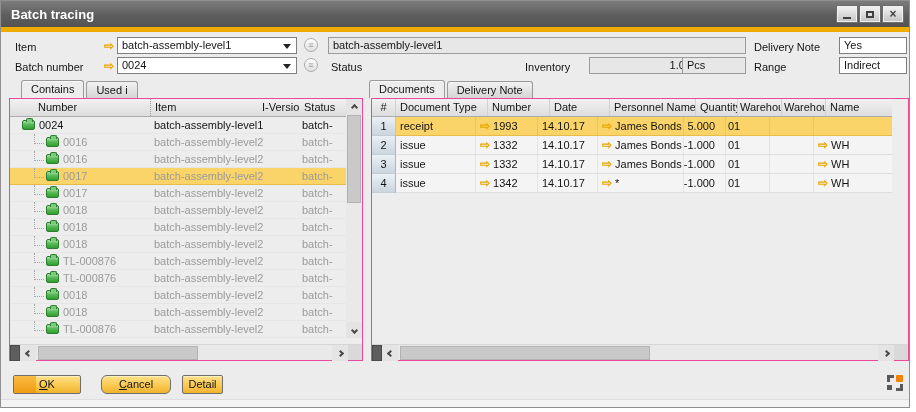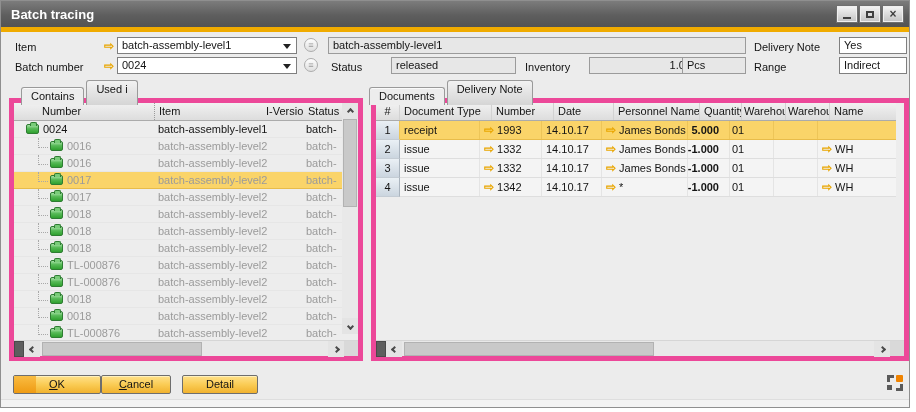--- a/index.html
+++ b/index.html
@@ -24,24 +24,24 @@
   .fld.white { background:#fff; border-color:#7F7F7F; }
   .fld.num { text-align:right; }
   .combo { position:absolute; height:17px; line-height:15px; background:#fff; border:1px solid #7F7F7F; padding:0 18px 0 4px; white-space:nowrap; overflow:hidden; cursor:pointer; }
   .combo::after { content:''; position:absolute; right:5px; top:6px; border:4px solid transparent; border-top:5px solid #222; }
   .la { color:#E9A602; font-weight:bold; font-size:12px; margin-right:3px; line-height:10px; }
   .cfl { position:absolute; width:14px; height:14px; border-radius:50%; border:1px solid #ACACAC;
     background:linear-gradient(#FDFDFD,#DFDFDF); color:#999; font-size:9px; line-height:12px; text-align:center; cursor:pointer; }
 
   
   .tabrow { position:absolute; display:flex; align-items:flex-end; z-index:3; }
-  .tab { height:25px; line-height:16px; padding:0 9px; border:1px solid #9A9A9A; border-bottom:none;
+  .tab { height:17px; line-height:16px; padding:0 9px; border:1px solid #9A9A9A; border-bottom:none;
     border-radius:3px 3px 0 0; background:linear-gradient(#F2F2F2,#D5D5D5); margin-right:2px; cursor:pointer; white-space:nowrap; }
   .tab.active { background:#EDEDED; height:18px; box-shadow:inset 0 1px 0 #FAFAFA; }
-  .panel { position:absolute; border:5px solid #ec4899; background:#EDEDED; }
+  .panel { position:absolute; border:1px solid #ec4899; background:#EDEDED; }
 
   .thead { display:flex; height:18px; background:linear-gradient(#F1F1F1,#DDDDDD); border-bottom:1px solid #ABABAB; }
   .th { line-height:17px; white-space:nowrap; overflow:hidden; padding:0 4px; }
 
   
   .ltable { position:absolute; left:0; top:0; width:336px; }
   .lh-num{width:140px; padding-left:28px;} .lh-item{width:108px; border-left:1px dotted #9A9A9A;} .lh-iver{width:42px; text-align:right;} .lh-desc{flex:1;}
   .lrow { display:flex; height:17px; line-height:16px; background:#EDEDED; border-bottom:1px solid #E6E6E6; cursor:default; }
   .lrow.sel { background:#FAD469; border-bottom-color:#E8BC4A; }
   .lrow .cell { white-space:nowrap; overflow:hidden; }
@@ -60,21 +60,21 @@
   
   .rtable { position:absolute; left:0; top:0; width:520px; }
   .rth { border-right:1px solid #D2D2D2; }
   .rh-hash{width:24px; text-align:center;} .rh-type{width:92px;} .rh-num{width:62px;} .rh-date{width:60px;}
   .rh-pers{width:86px;} .rh-qty{width:42px; text-align:right; padding-right:2px;} .rh-wh{width:44px; padding-left:2px;} .rh-name{flex:1; border-right:none;}
   .rrow { display:flex; height:19px; line-height:18px; background:#F4F4F4; border-bottom:1px solid #DEDEDE; cursor:default; }
   .rrow .c { white-space:nowrap; overflow:hidden; border-right:1px solid #E4E4E4; padding:0 4px; display:flex; align-items:center; }
   .c.hash { width:24px; justify-content:center; padding:0; background:linear-gradient(#EAF0F5,#CBD5DF);
     border-right:1px solid #AAB4BE; border-bottom:1px solid #C4CCD4; margin-bottom:-1px; }
   .c.type{width:80px;} .c.numc{width:62px;} .c.date{width:60px;} .c.pers{width:86px;}
-  .c.qty{width:42px; justify-content:flex-end; padding-right:10px;font-weight:bold;} .c.wh{width:44px; padding-left:2px;} .c.name{flex:1; border-right:none;}
+  .c.qty{width:42px; justify-content:flex-end; padding-right:10px;} .c.wh{width:44px; padding-left:2px;} .c.name{flex:1; border-right:none;}
   .rrow.sel { background:#FAD469; border-bottom-color:#E8BC4A; }
   .rrow.sel .c { border-right-color:#EDC558; }
 
   
   .chev { display:inline-block; width:5px; height:5px; border:solid #4A4A4A; border-width:0 2px 2px 0; }
   .chev.left{transform:rotate(135deg);} .chev.right{transform:rotate(-45deg);}
   .chev.up{transform:rotate(-135deg);} .chev.down{transform:rotate(45deg);}
   .sbtn { width:16px; height:16px; background:#E4E4E4; display:flex; align-items:center; justify-content:center; flex:none; cursor:pointer; }
   .hscroll { position:absolute; left:0; right:0; bottom:0; height:16px; display:flex; background:#E9E9E9; border-top:1px solid #D6D6D6; }
   .grip { width:10px; height:16px; background:#5E5E5E; border:1px solid #4A4A4A; flex:none; cursor:ew-resize; }
@@ -127,21 +127,20 @@
   <div class="cfl" style="left:303px;top:37px;">≡</div>
   <div class="fld" style="left:327px;top:36px;width:418px;">batch-assembly-level1</div>
   <span class="lbl" style="left:753px;top:39px;">Delivery Note</span>
   <div class="fld white" style="left:838px;top:36px;width:68px;">Yes</div>
 
   <span class="lbl" style="left:14px;top:59px;">Batch number</span>
   <span class="la" style="position:absolute;left:103px;top:60px;">⇨</span>
   <div class="combo" style="left:116px;top:56px;width:180px;">0024</div>
   <div class="cfl" style="left:303px;top:57px;">≡</div>
   <span class="lbl" style="left:330px;top:59px;">Status</span>
-  <div class="fld" style="left:390px;top:56px;width:125px;">released</div>
   <span class="lbl" style="left:524px;top:59px;">Inventory</span>
   <div class="fld num" style="left:588px;top:56px;width:107px;">1.00</div>
   <div class="fld" style="left:681px;top:56px;width:64px;">Pcs</div>
   <span class="lbl" style="left:753px;top:59px;">Range</span>
   <div class="fld white" style="left:838px;top:56px;width:68px;">Indirect</div>
 
   <div class="tabrow" style="left:20px;top:79px;">
     <div class="tab active">Contains</div>
     <div class="tab">Used i</div>
   </div>
@@ -391,27 +390,27 @@
       <div class="track">
           <div class="thumb" style="left:2px;width:250px;"></div>
         </div>
       <div class="sbtn">
           <span class="chev right"></span>
         </div>
       <div class="corner"></div>
     </div>
   </div>
 
-  <div class="btn btn-ok" style="left:12px;width:88px;">
+  <div class="btn btn-ok" style="left:12px;width:68px;">
     <span class="cap"><span class="u">O</span><span>K</span></span>
   </div>
-  <div class="btn" style="left:100px;width:70px;">
+  <div class="btn" style="left:100px;width:70px;border-radius:6px;">
     <span class="cap"><span class="u">C</span><span>ancel</span></span>
   </div>
-  <div class="btn" style="left:181px;width:76px;">
+  <div class="btn" style="left:181px;width:41px;">
     <span class="cap">Detail</span>
   </div>
 
   <div class="resize-icon">
     <span class="ri-tl"></span>
     <span class="ri-tr"></span>
     <span class="ri-bl"></span>
     <span class="ri-br"></span>
   </div>
   <div class="footer-strip"></div>

